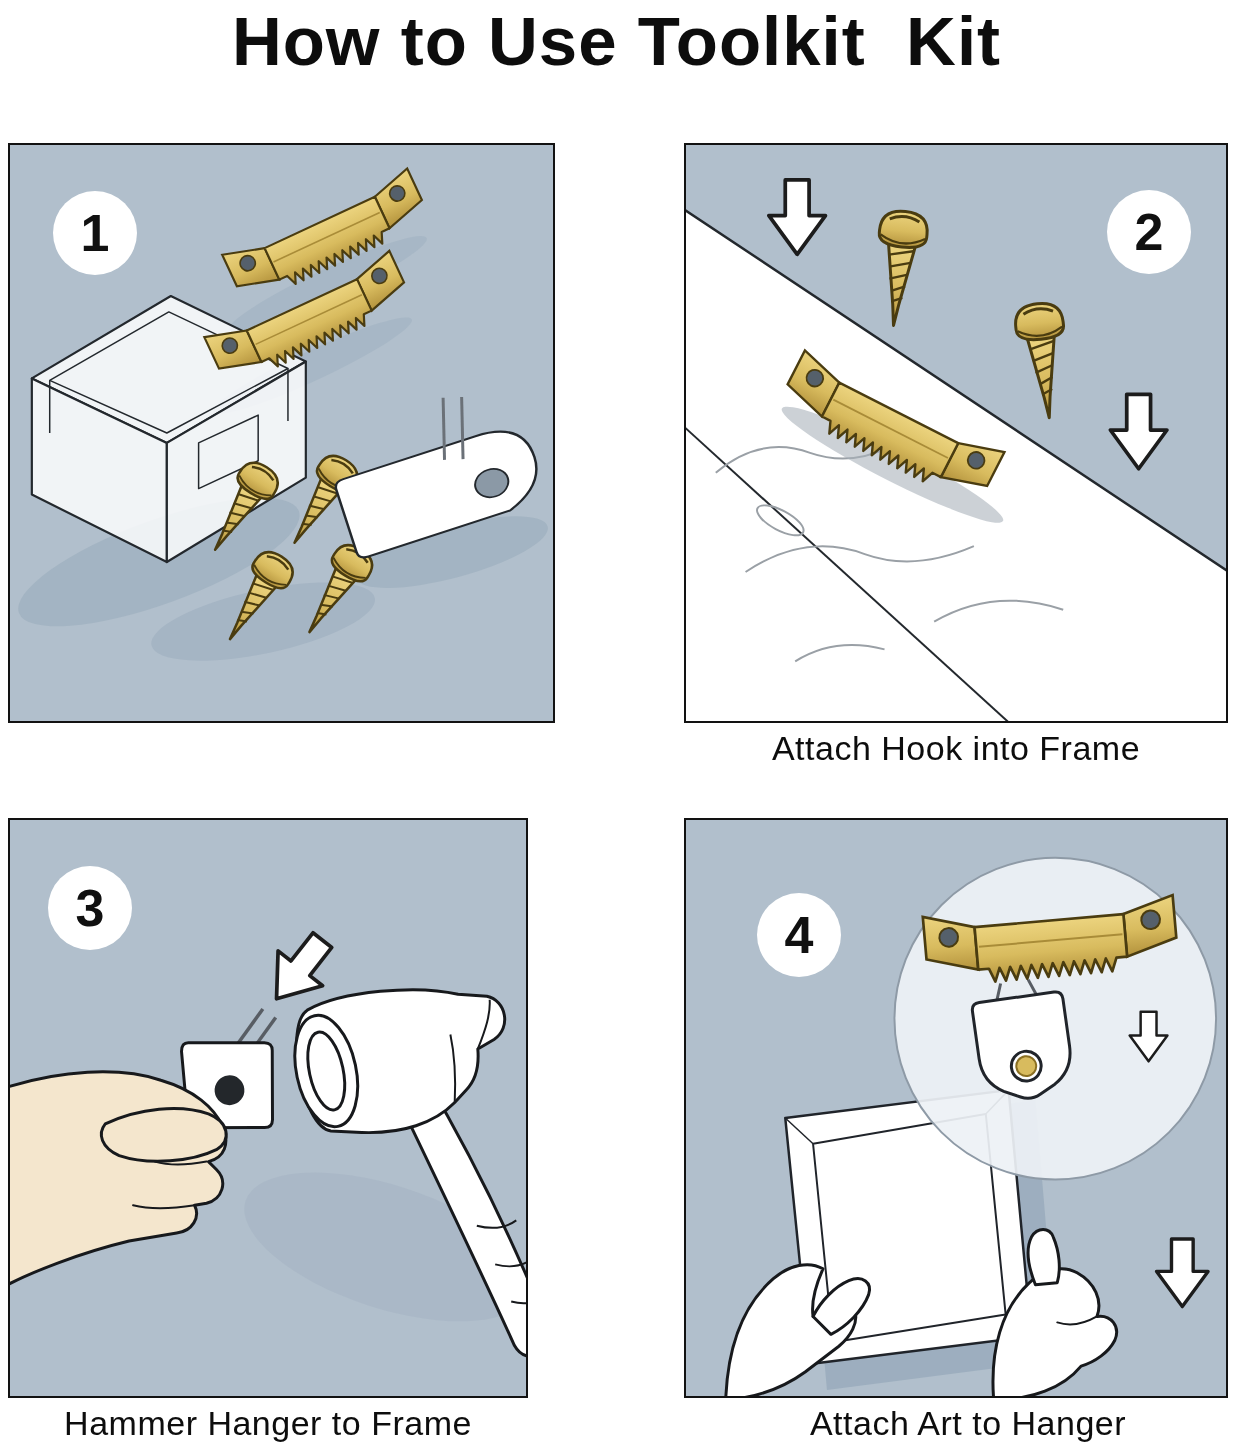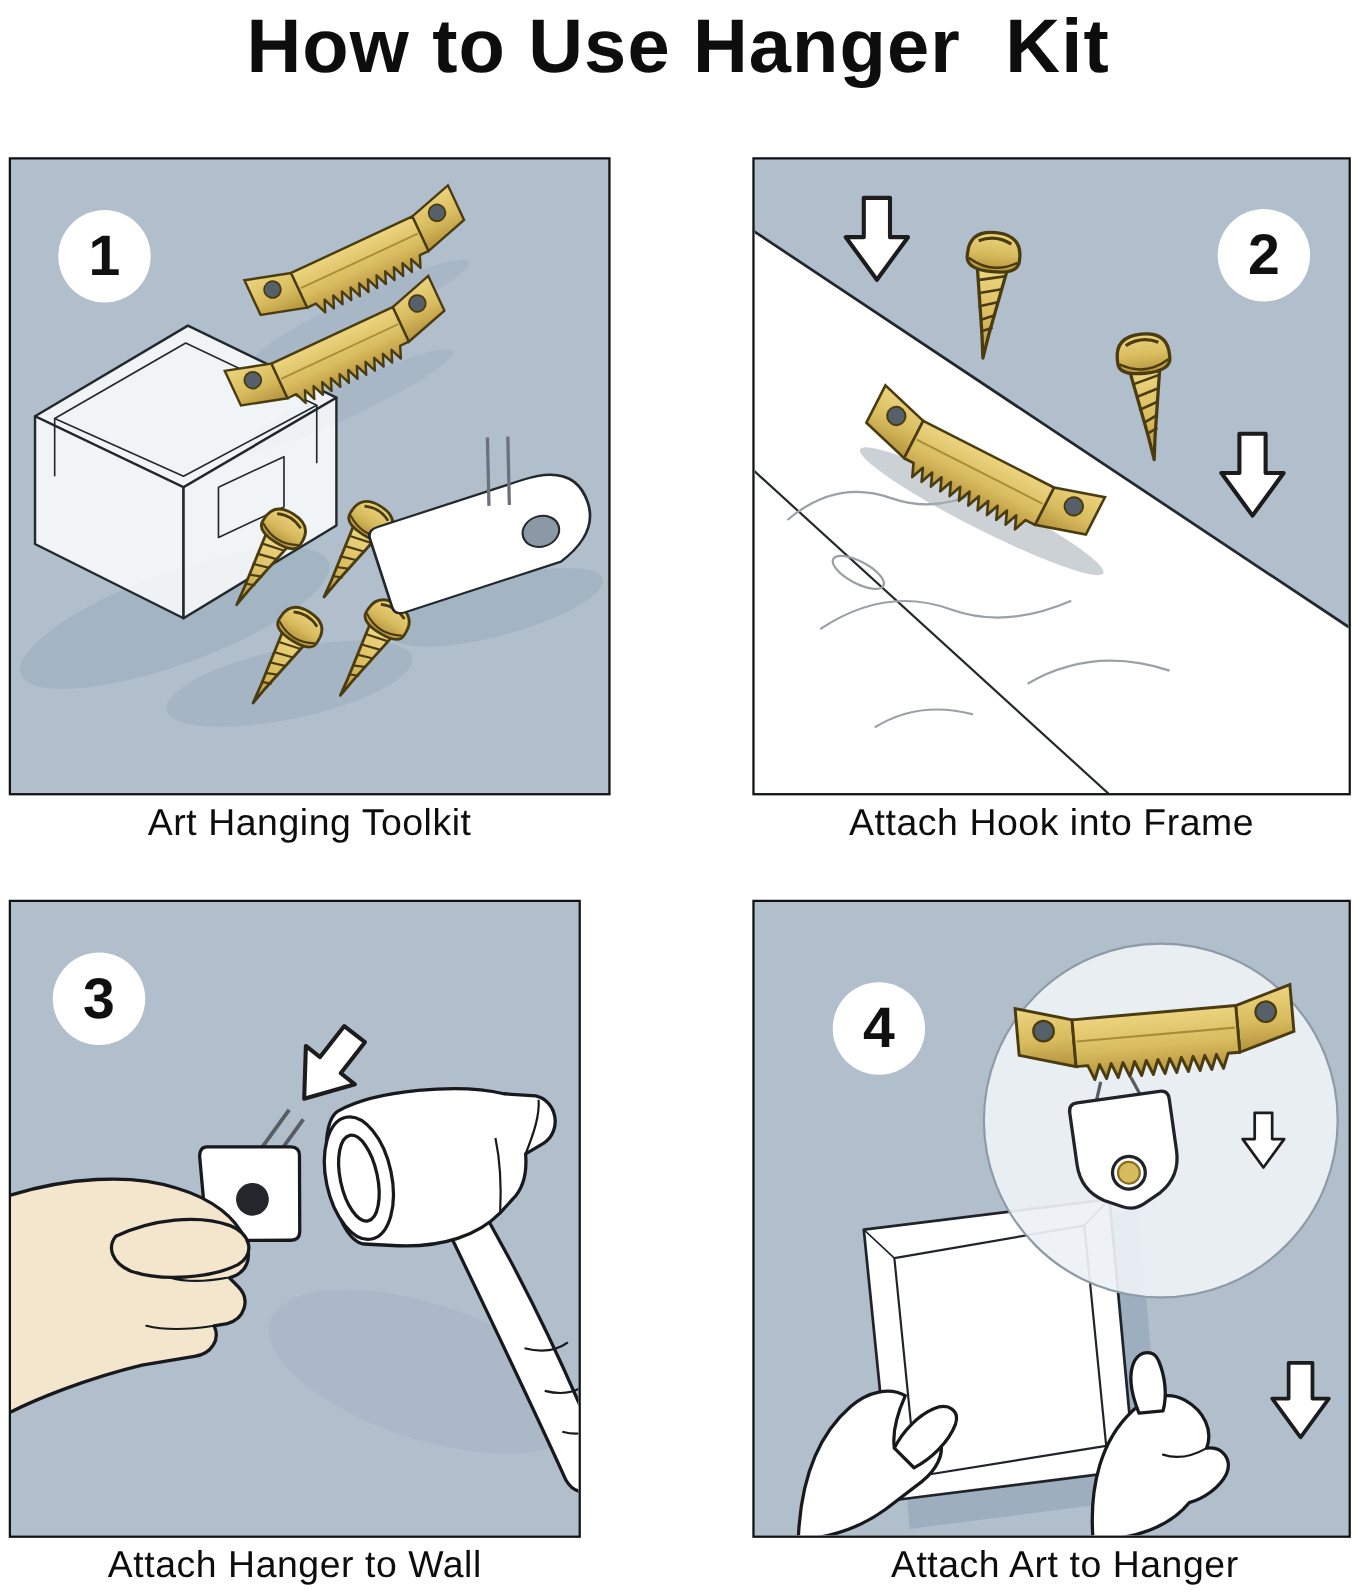--- a/index.html
+++ b/index.html
@@ -64,21 +64,21 @@
       <path d="M7,20 Q22,29 37,20" fill="none" stroke="#4a3c10" stroke-width="1.5"></path>
     </symbol>
     <symbol id="sym-arrow" viewBox="0 0 44 54" overflow="visible">
       <path d="M14,2 L30,2 L30,26 L41,26 L22,52 L3,26 L14,26 Z" fill="#ffffff" stroke="#1c1c1c" stroke-width="2.5" stroke-linejoin="round"></path>
     </symbol>
   </defs>
 </svg>
 
 <div class="stage">
 
-  <div class="title">How to Use Hanger  Kit</div>
+  <div class="title">How to Use Toolkit  Kit</div>
 
   <div class="panel" id="panel1">
     <div class="badge" id="badge1">1</div>
     <svg class="scene" viewBox="0 0 547 580">
 
       <g fill="#96a9ba">
         <ellipse cx="150" cy="420" rx="150" ry="42" transform="rotate(-20 150 420)" opacity="0.5"></ellipse>
         <ellipse cx="255" cy="480" rx="115" ry="32" transform="rotate(-12 255 480)" opacity="0.45"></ellipse>
         <ellipse cx="445" cy="410" rx="100" ry="26" transform="rotate(-15 445 410)" opacity="0.5"></ellipse>
         <ellipse cx="320" cy="140" rx="110" ry="15" transform="rotate(-25 320 140)" opacity="0.35"></ellipse>
@@ -242,18 +242,17 @@
           <circle cx="0" cy="20" r="15" fill="none" stroke="#20242a" stroke-width="3"></circle>
           <circle cx="0" cy="20" r="10" fill="#d8bb5e" stroke="#8a6f22" stroke-width="2"></circle>
         </g>
         <g transform="translate(466,218)">
           <use href="#sym-arrow" x="-22" y="-27" width="44" height="54"></use>
         </g>
       </g>
     </svg>
   </div>
 
-  <div class="caption" id="caption1">Art Hanging Toolkit</div>
   <div class="caption" id="caption2">Attach Hook into Frame</div>
-  <div class="caption" id="caption3">Attach Hanger to Wall</div>
+  <div class="caption" id="caption3">Hammer Hanger to Frame</div>
   <div class="caption" id="caption4">Attach Art to Hanger</div>
 
 </div>
 
 </body></html>

